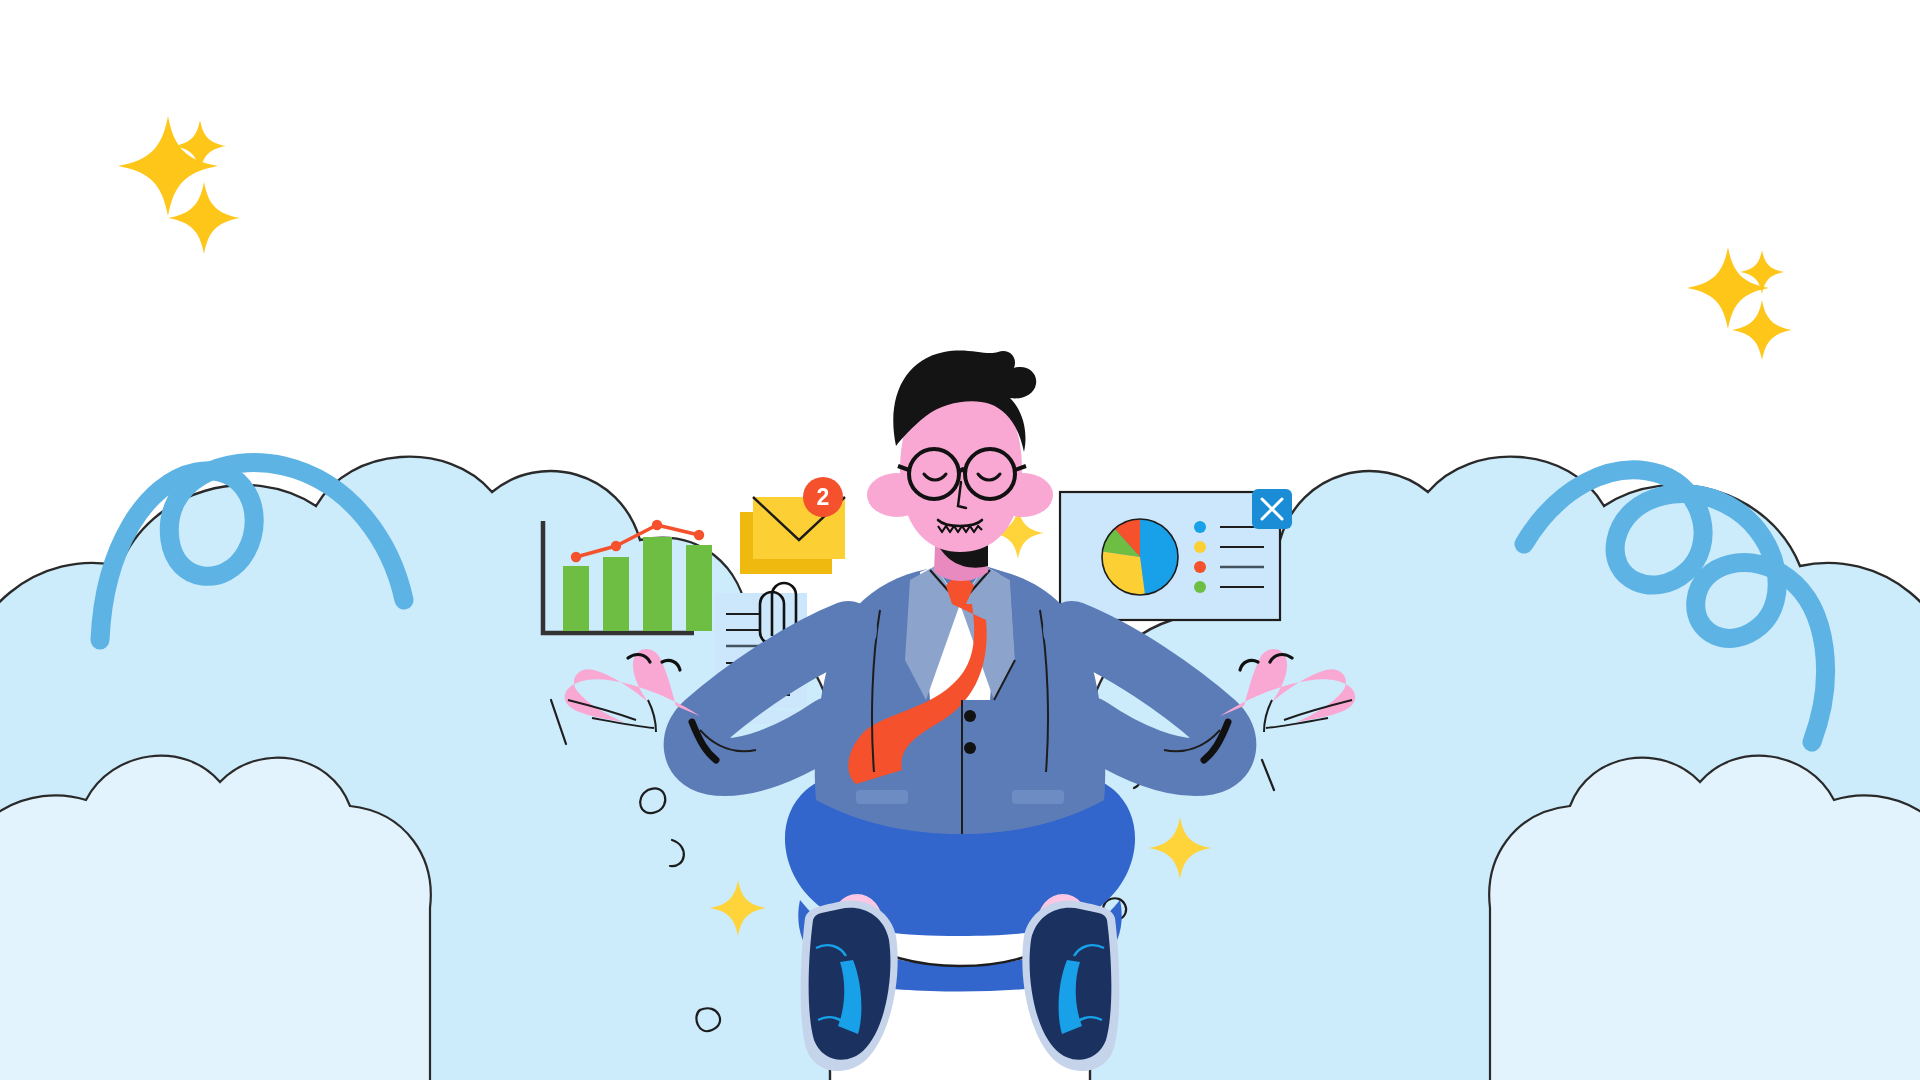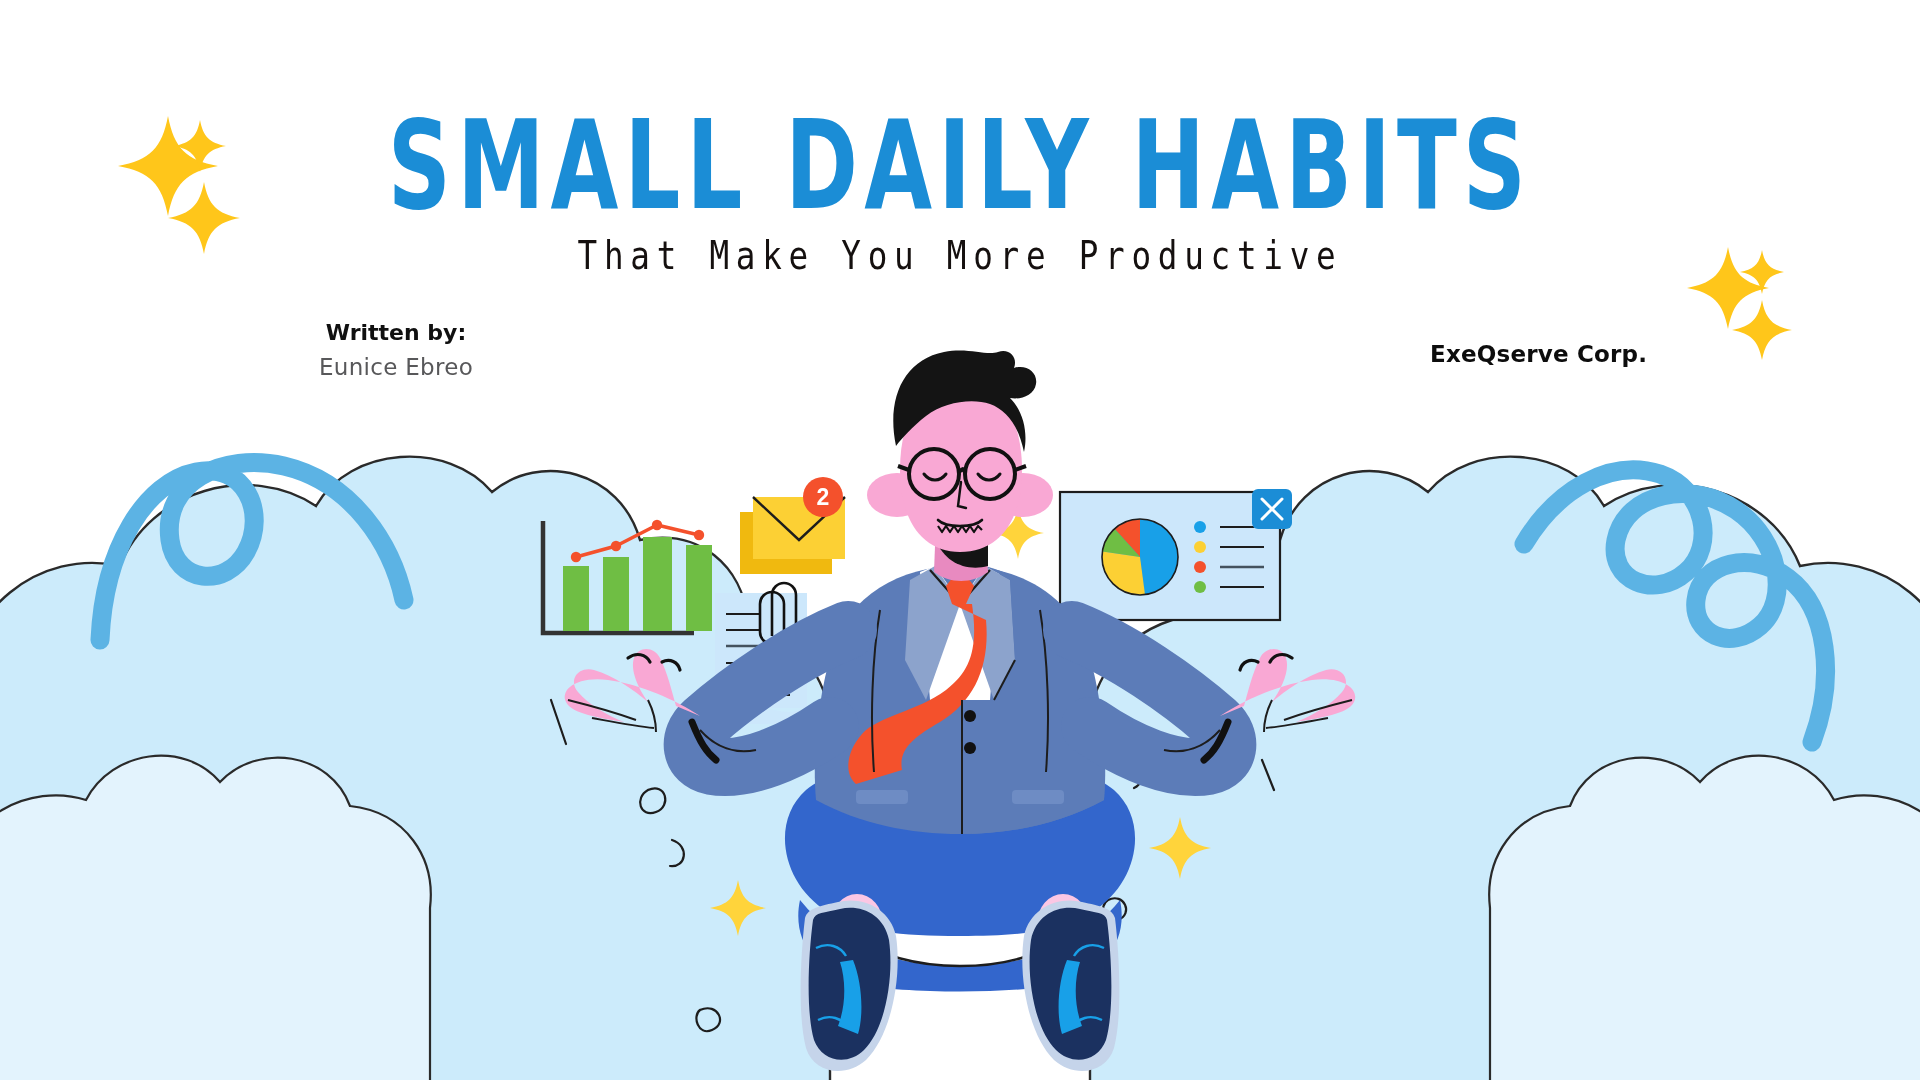--- a/index.html
+++ b/index.html
@@ -435,25 +435,14 @@
 
         <path d="M961,482 L958,506 L966,508" fill="none" stroke="#111111" stroke-width="2.4" stroke-linecap="round"></path>
 
         <path d="M938,520 C946,528 974,528 982,520" fill="none" stroke="#111111" stroke-width="2.6" stroke-linecap="round"></path>
         <path d="M938,526 L942,532 L946,526 L950,532 L954,526 L958,532 L962,526 L966,532 L970,526 L974,532 L978,526 L982,530" fill="none" stroke="#111111" stroke-width="2.2" stroke-linejoin="round"></path>
       </g>
 
     </g>
   </svg>
 
-  <div id="header">
-    <div id="title">SMALL DAILY HABITS</div>
-    <div id="subtitle">That Make You More Productive</div>
-
-    <div id="author-block">
-      <div id="author-label">Written by:</div>
-      <div id="author-name">Eunice Ebreo</div>
-    </div>
-
-    <div id="company">ExeQserve Corp.</div>
-  </div>
 
 </div>
 
 </body></html>

